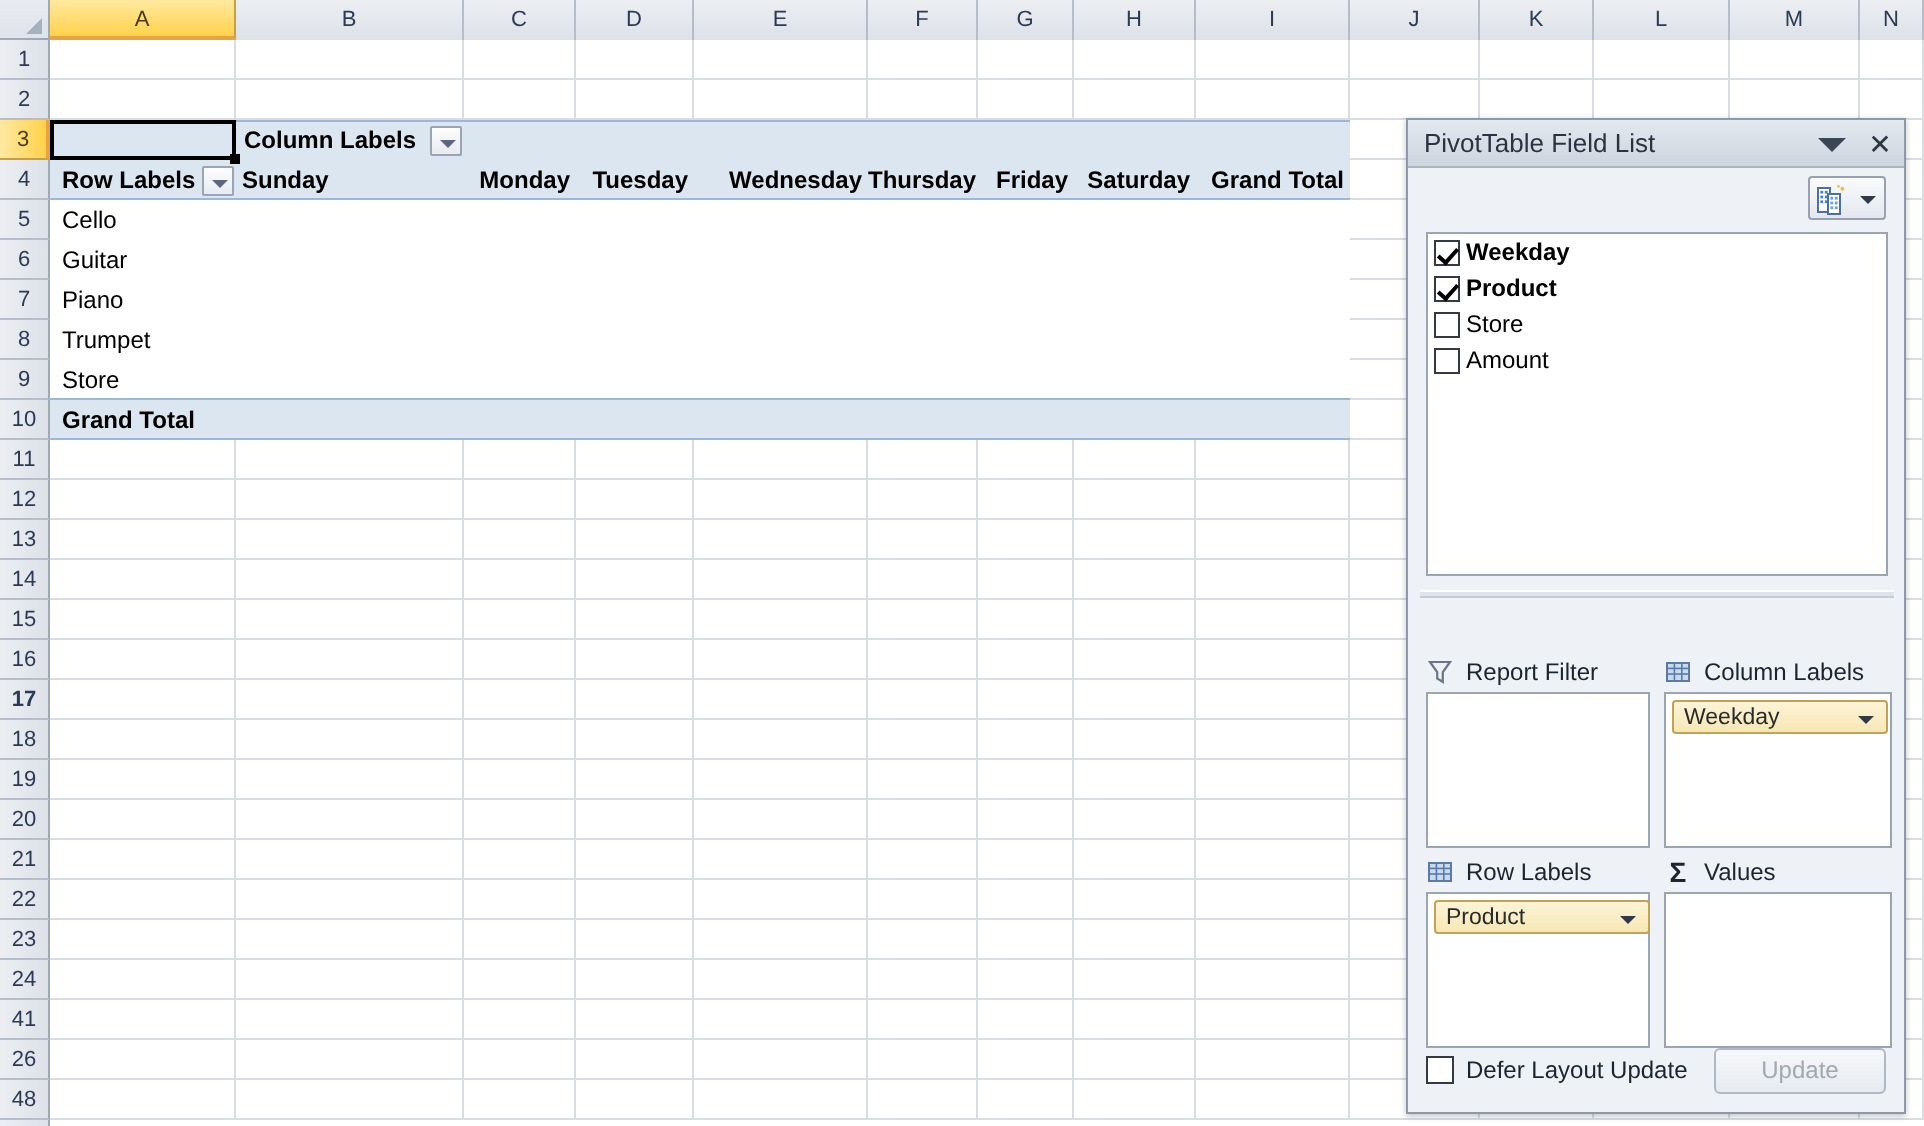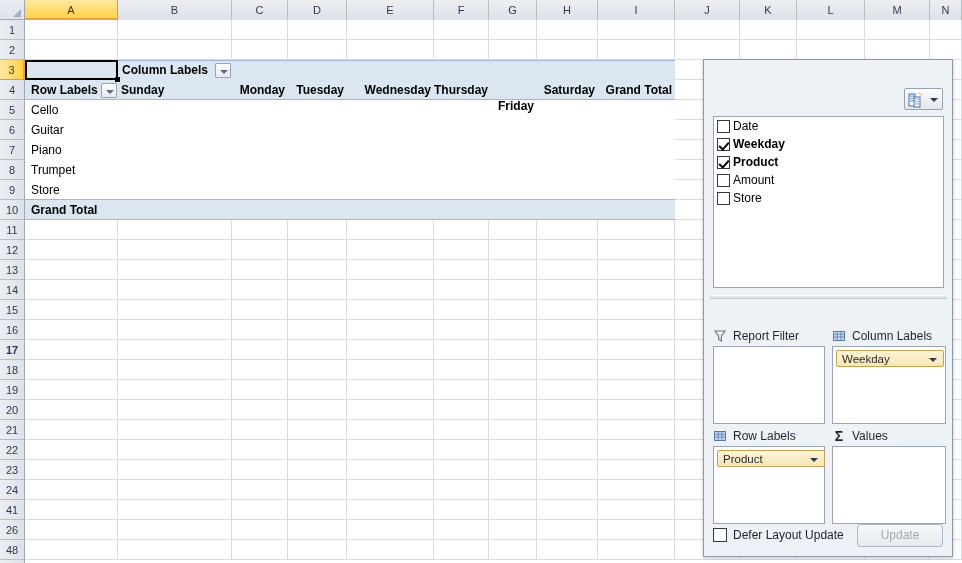--- a/index.html
+++ b/index.html
@@ -746,37 +746,48 @@
         <div class="pt-rule" style="left: 25px; top: 219px; width: 650px;"></div>
         <div class="pt-cell pt-hdr pt-left" style="left: 119px; top: 60px; width: 104px;">Column Labels</div>
         <div class="pt-drop" style="left: 215px; top: 63px;"></div>
         <div class="pt-cell pt-hdr pt-left" style="left: 28px; top: 80px; width: 78px;">Row Labels</div>
         <div class="pt-drop" style="left: 101px; top: 83px;"></div>
         <div class="pt-cell pt-hdr pt-left" style="left: 118px; top: 80px; width: 114px;">Sunday</div>
         <div class="pt-cell pt-hdr pt-right" style="left: 232px; top: 80px; width: 56px;">Monday</div>
         <div class="pt-cell pt-hdr pt-right" style="left: 288px; top: 80px; width: 59px;">Tuesday</div>
         <div class="pt-cell pt-hdr pt-right" style="left: 347px; top: 80px; width: 87px;">Wednesday</div>
         <div class="pt-cell pt-hdr pt-right" style="left: 434px; top: 80px; width: 55px;">Thursday</div>
-        <div class="pt-cell pt-hdr pt-right" style="left: 489px; top: 96px; width: 48px;">Friday</div>
+        <div class="pt-cell pt-hdr pt-right" style="left: 489px; top: 80px; width: 48px;">Friday</div>
         <div class="pt-cell pt-hdr pt-right" style="left: 537px; top: 80px; width: 61px;">Saturday</div>
         <div class="pt-cell pt-hdr pt-right" style="left: 598px; top: 80px; width: 77px;">Grand Total</div>
         <div class="pt-cell pt-left" style="left: 28px; top: 100px; width: 90px;">Cello</div>
         <div class="pt-cell pt-left" style="left: 28px; top: 120px; width: 90px;">Guitar</div>
         <div class="pt-cell pt-left" style="left: 28px; top: 140px; width: 90px;">Piano</div>
         <div class="pt-cell pt-left" style="left: 28px; top: 160px; width: 90px;">Trumpet</div>
         <div class="pt-cell pt-left" style="left: 28px; top: 180px; width: 90px;">Store</div>
         <div class="pt-cell pt-hdr pt-left" style="left: 28px; top: 200px; width: 100px;">Grand Total</div>
         <div class="active-cell" style="left: 25px; top: 60px; width: 93px; height: 20px;">
           <div class="handle"></div>
         </div>
       </div>
   </div>
 
   <div id="panel">
 
+    <div class="panel-title">
+      <span>PivotTable Field List</span>
+      <div class="panel-title-btns">
+        <div class="ttl-btn">
+          <div class="caret"></div>
+        </div>
+        <div class="ttl-btn">
+          <div class="xmark">✕</div>
+        </div>
+      </div>
+    </div>
 
 
     <div class="fieldlist-btn">
       <svg class="icon" viewBox="0 0 16 16">
         <rect x="1" y="2" width="6" height="12" fill="#ffffff" stroke="#4a6fa5" stroke-width="1"></rect>
         <rect x="2.2" y="3.4" width="1.4" height="1.4" fill="#4a7fc1"></rect>
         <rect x="4.4" y="3.4" width="1.4" height="1.4" fill="#4a7fc1"></rect>
         <rect x="2.2" y="5.8" width="1.4" height="1.4" fill="#4a7fc1"></rect>
         <rect x="4.4" y="5.8" width="1.4" height="1.4" fill="#4a7fc1"></rect>
         <rect x="2.2" y="8.2" width="1.4" height="1.4" fill="#4a7fc1"></rect>
@@ -789,39 +800,35 @@
         <rect x="7.2" y="11.2" width="1.4" height="1.4" fill="#6b9fd8"></rect>
         <rect x="9.4" y="11.2" width="1.4" height="1.4" fill="#6b9fd8"></rect>
         <circle cx="13.2" cy="2.4" r="1" fill="#f0c23a"></circle>
         <circle cx="11.2" cy="1.2" r="0.7" fill="#f0c23a"></circle>
       </svg>
       <div class="caret"></div>
     </div>
 
     <div class="fields-box">
       <div id="field-rows">
-          <div class="field-row">
-            <span class="chk"></span>
-            <span class="fname">Date</span>
-          </div>
           <div class="field-row checked">
             <span class="chk on"></span>
             <span class="fname">Weekday</span>
           </div>
           <div class="field-row checked">
             <span class="chk on"></span>
             <span class="fname">Product</span>
           </div>
           <div class="field-row">
             <span class="chk"></span>
-            <span class="fname">Amount</span>
+            <span class="fname">Store</span>
           </div>
           <div class="field-row">
             <span class="chk"></span>
-            <span class="fname">Store</span>
+            <span class="fname">Amount</span>
           </div>
         </div>
     </div>
 
     <div class="splitter"></div>
 
 
     <div class="area-head" style="left:9px; top:268px;">
       <svg class="ficon" viewBox="0 0 14 14">
         <path d="M2 2 L12 2 L8.4 7 L8.4 12 L5.6 10.2 L5.6 7 Z" fill="none" stroke="#6b7585" stroke-width="1.1"></path>

